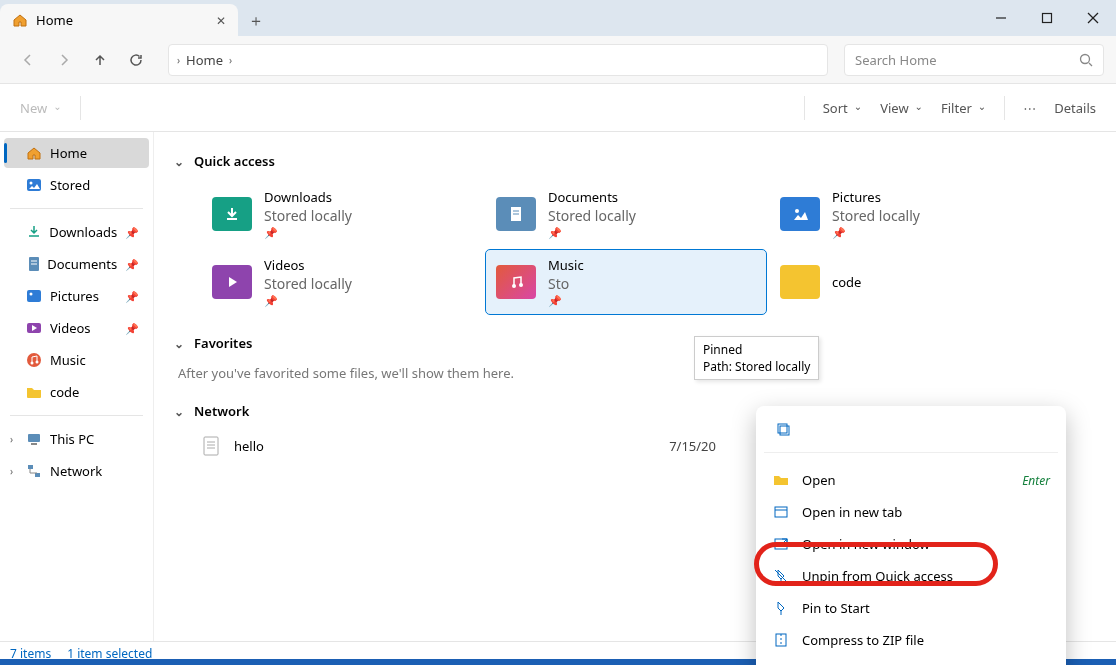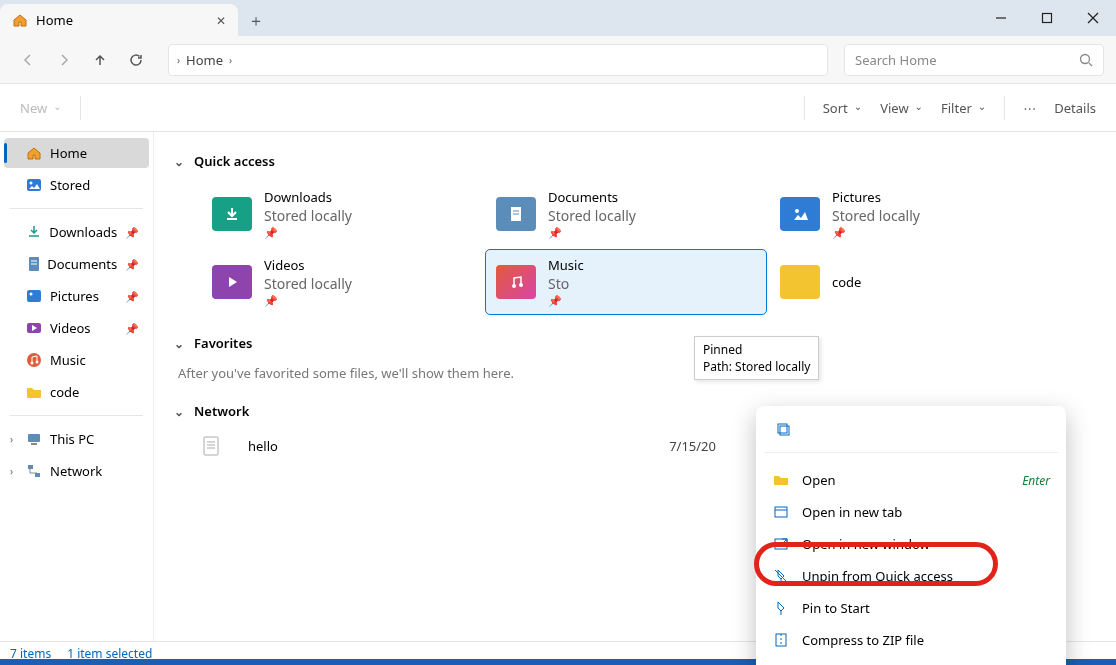--- a/index.html
+++ b/index.html
@@ -36,21 +36,21 @@
 .section-hdr { display: flex; align-items: center; gap: 10px; font-weight: 600; font-size: 13px; margin: 8px 0 12px; }
 .section-hdr .chev { color: #555; font-size: 12px; }
 .qa-grid { display: grid; grid-template-columns: repeat(3, 280px); gap: 4px 4px; margin-left: 28px; }
 .qa-item { display: flex; align-items: center; gap: 12px; padding: 6px 10px; border-radius: 4px; position: relative; }
 .qa-item.sel { outline: 1px solid #0078d4; background: #e5f1fb; }
 .qa-icon { width: 40px; height: 34px; border-radius: 4px; display: flex; align-items: center; justify-content: center; }
 .qa-text .name { font-size: 13px; }
 .qa-text .sub { font-size: 14px; color: #666; }
 .qa-text .pin { font-size: 11px; color: #888; }
 .fav-empty { color: #777; margin-left: 4px; font-size: 13px; }
-.recent-row { display: flex; align-items: center; gap: 28px; margin-left: 28px; padding: 4px 0; }
+.recent-row { display: flex; align-items: center; gap: 14px; margin-left: 28px; padding: 4px 0; }
 .recent-row .date { margin-left: auto; margin-right: 380px; color: #444; }
 .status { position: absolute; left: 0; bottom: 0; right: 0; height: 24px; border-top: 1px solid #e5e5e5; display: flex; align-items: center; padding: 0 10px; gap: 16px; font-size: 12px; color: #0067c0; background: #fff; }
 .taskbar { position: absolute; left: 0; right: 0; bottom: 0; height: 6px; background: #1b5fb4; }
 
 .tooltip { position: absolute; left: 540px; top: 204px; background: #fff; border: 1px solid #ccc; padding: 4px 8px; font-size: 12px; box-shadow: 2px 2px 4px rgba(0,0,0,.1); z-index: 5; }
 .ctx { position: absolute; left: 602px; top: 274px; width: 310px; background: #fff; border-radius: 8px; box-shadow: 0 8px 24px rgba(0,0,0,.25); padding: 6px 4px; z-index: 10; }
 .ctx-toprow { display: flex; gap: 4px; padding: 4px 8px; }
 .ctx-toprow .btn { width: 32px; height: 28px; display: flex; align-items: center; justify-content: center; border-radius: 4px; color: #0067c0; }
 .ctx-sep { height: 1px; background: #eee; margin: 4px 4px; }
 .ctx-item { height: 32px; display: flex; align-items: flex-end; gap: 12px; padding: 0 12px; border-radius: 4px; font-size: 13px; position: relative; }

